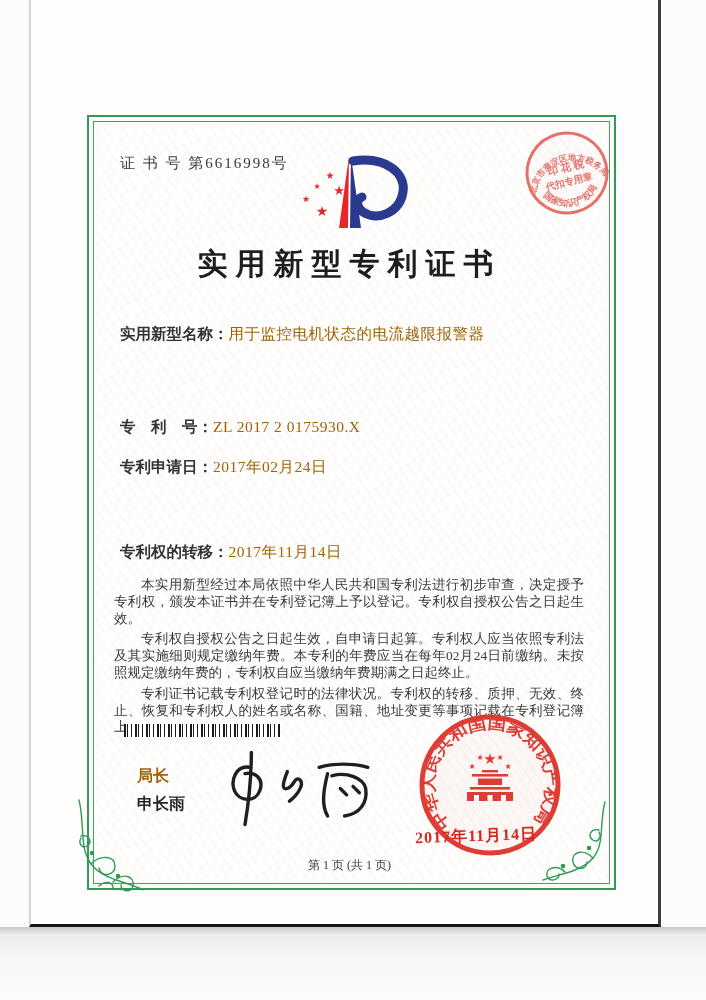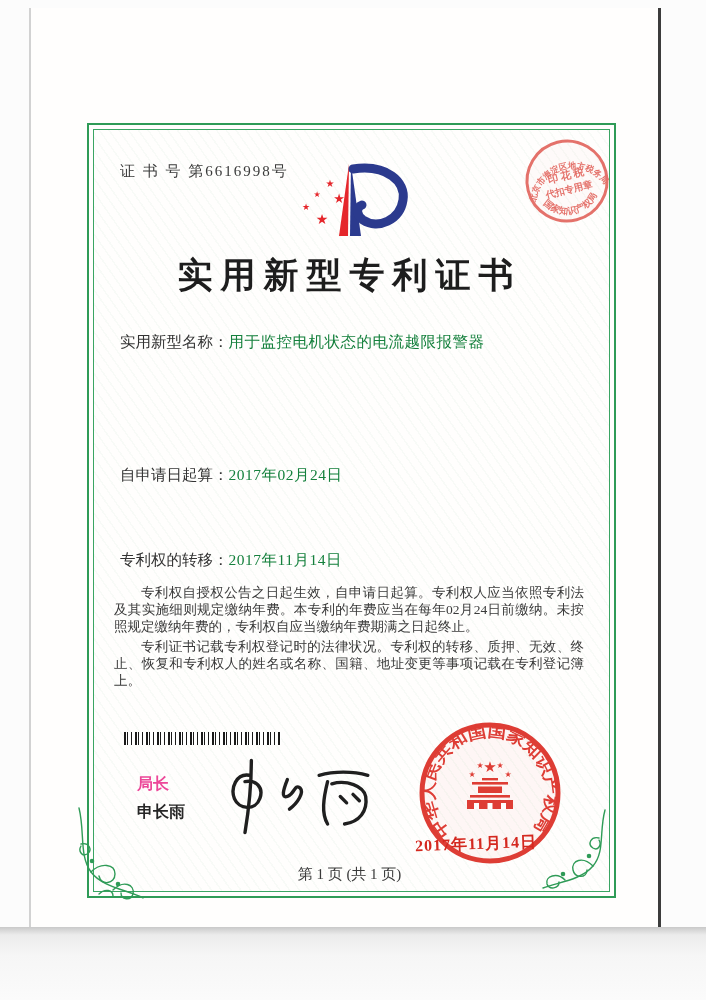--- a/index.html
+++ b/index.html
@@ -1,50 +1,50 @@
 <!DOCTYPE html>
 <html><head>
 <meta charset="utf-8">
 <style>
   html,body{margin:0;padding:0;background:#ffffff;}
   .canvas{position:relative;width:706px;height:1000px;background:#fcfcfc;overflow:hidden;
           font-family:"Liberation Serif","DejaVu Serif",serif;color:#333;}
   
-  .paper{position:absolute;left:29px;top:8px;width:627px;height:924px;background:#fffefd;
+  .paper{position:absolute;left:29px;top:0;width:627px;height:924px;background:#fffefd;
          border-left:2px solid #d2d2d2;border-right:3px solid #3c3c3c;border-bottom:3px solid #151515;}
   .scan-strip{position:absolute;left:0;top:927px;width:706px;height:73px;
               background:linear-gradient(#c9c9c9 0px,#ececec 8px,#f6f6f6 28px,#fbfbfb);}
   
   .frame-outer{position:absolute;left:56px;top:115px;width:525px;height:771px;
                border:2.5px solid #2f9b57;}
   .frame-inner{position:absolute;left:4px;top:4px;right:4px;bottom:4px;border:1px solid #3aa563;
                background:repeating-linear-gradient(55deg,rgba(70,160,100,0.04) 0 1.5px,transparent 1.5px 8px);}
   .cert-no{position:absolute;left:89px;top:154px;font-size:15px;letter-spacing:2px;color:#3a3a3a;}
   .logo{position:absolute;left:262px;top:146px;}
   .title{position:absolute;left:56px;top:244px;width:525px;text-align:center;
-         font-size:35px;font-weight:700;letter-spacing:8px;color:#1d1d1d;}
+         font-size:30px;font-weight:700;letter-spacing:8px;color:#1d1d1d;}
   .field-row{position:absolute;left:89px;font-size:15.5px;color:#333;white-space:nowrap;}
   .f1{top:324px}.f2{top:377px}.f3{top:417px}.f4{top:457px}.f5{top:500px}.f6{top:542px}
-  .field-label{color:#333;}
-  .field-value{color:#15803d;letter-spacing:0.5px;}
+  .field-label{color:#333;font-weight:bold;}
+  .field-value{color:#a16207;letter-spacing:0.5px;}
   .body-block{position:absolute;left:83px;top:577px;width:470px;font-size:13.5px;
               line-height:16.8px;text-align:justify;color:#3a3a3a;}
   .body-block p{margin:0 0 4px 0;text-indent:2em;}
   .barcode{position:absolute;left:93px;top:724px;width:157px;height:13px;
            background:repeating-linear-gradient(90deg,#1a1a1a 0 2px,#fff 2px 3px,#1a1a1a 3px 4px,#fff 4px 7px,#1a1a1a 7px 8px,#fff 8px 11px);}
   .issuer-title{position:absolute;left:106px;top:766px;font-family:"Liberation Sans","DejaVu Sans",sans-serif;
-                font-size:16px;font-weight:600;color:#ec4899;}
+                font-size:16px;font-weight:600;color:#a16207;}
   .issuer-name{position:absolute;left:106px;top:794px;font-family:Liberation Serif, serif;
                font-size:16px;font-weight:600;color:#262626;}
   .signature{position:absolute;left:178px;top:744px;}
   .seal{position:absolute;left:381px;top:712px;opacity:0.93;}
   .seal-date{position:absolute;left:384px;top:826px;font-size:16px;font-weight:700;color:#d4281f;
              letter-spacing:1px;transform:rotate(-2deg);}
   .stamp{position:absolute;left:493px;top:130px;opacity:0.85;transform:rotate(-14deg);}
-  .footer{position:absolute;left:56px;top:857px;width:525px;text-align:center;font-size:15px;color:#3a3a3a;}
+  .footer{position:absolute;left:56px;top:857px;width:525px;text-align:center;font-size:12px;color:#3a3a3a;}
   .orn-bl{position:absolute;left:38px;top:796px;}
   .orn-br{position:absolute;left:498px;top:800px;}
 </style>
 </head>
 <body>
 
 <div class="canvas">
   <div class="paper">
 
     <div class="frame-outer">
@@ -64,28 +64,32 @@
         <text x="13" y="56" font-size="9">★</text>
         <text x="29" y="70" font-size="14">★</text>
       </g>
     </svg>
 
     <div class="title">实用新型专利证书</div>
 
     <div class="field-row f1">
       <span class="field-label">实用新型名称：</span><span class="field-value">用于监控电机状态的电流越限报警器</span>
     </div>
+    <div class="field-row f3">
+      <span class="field-label">专　利　号：</span><span class="field-value">ZL 2017 2 0175930.X</span>
+    </div>
     <div class="field-row f4">
-      <span class="field-label">自申请日起算：</span><span class="field-value">2017年02月24日</span>
+      <span class="field-label">专利申请日：</span><span class="field-value">2017年02月24日</span>
     </div>
     <div class="field-row f6">
       <span class="field-label">专利权的转移：</span><span class="field-value">2017年11月14日</span>
     </div>
 
     <div class="body-block">
+      <p>本实用新型经过本局依照中华人民共和国专利法进行初步审查，决定授予专利权，颁发本证书并在专利登记簿上予以登记。专利权自授权公告之日起生效。</p>
       <p>专利权自授权公告之日起生效，自申请日起算。专利权人应当依照专利法及其实施细则规定缴纳年费。本专利的年费应当在每年02月24日前缴纳。未按照规定缴纳年费的，专利权自应当缴纳年费期满之日起终止。</p>
       <p>专利证书记载专利权登记时的法律状况。专利权的转移、质押、无效、终止、恢复和专利权人的姓名或名称、国籍、地址变更等事项记载在专利登记簿上。</p>
     </div>
 
     <div class="barcode"></div>
 
     <div class="issuer-title">局长</div>
     <div class="issuer-name">申长雨</div>
 
     <svg class="signature" width="180" height="90" viewBox="0 0 170 85">

